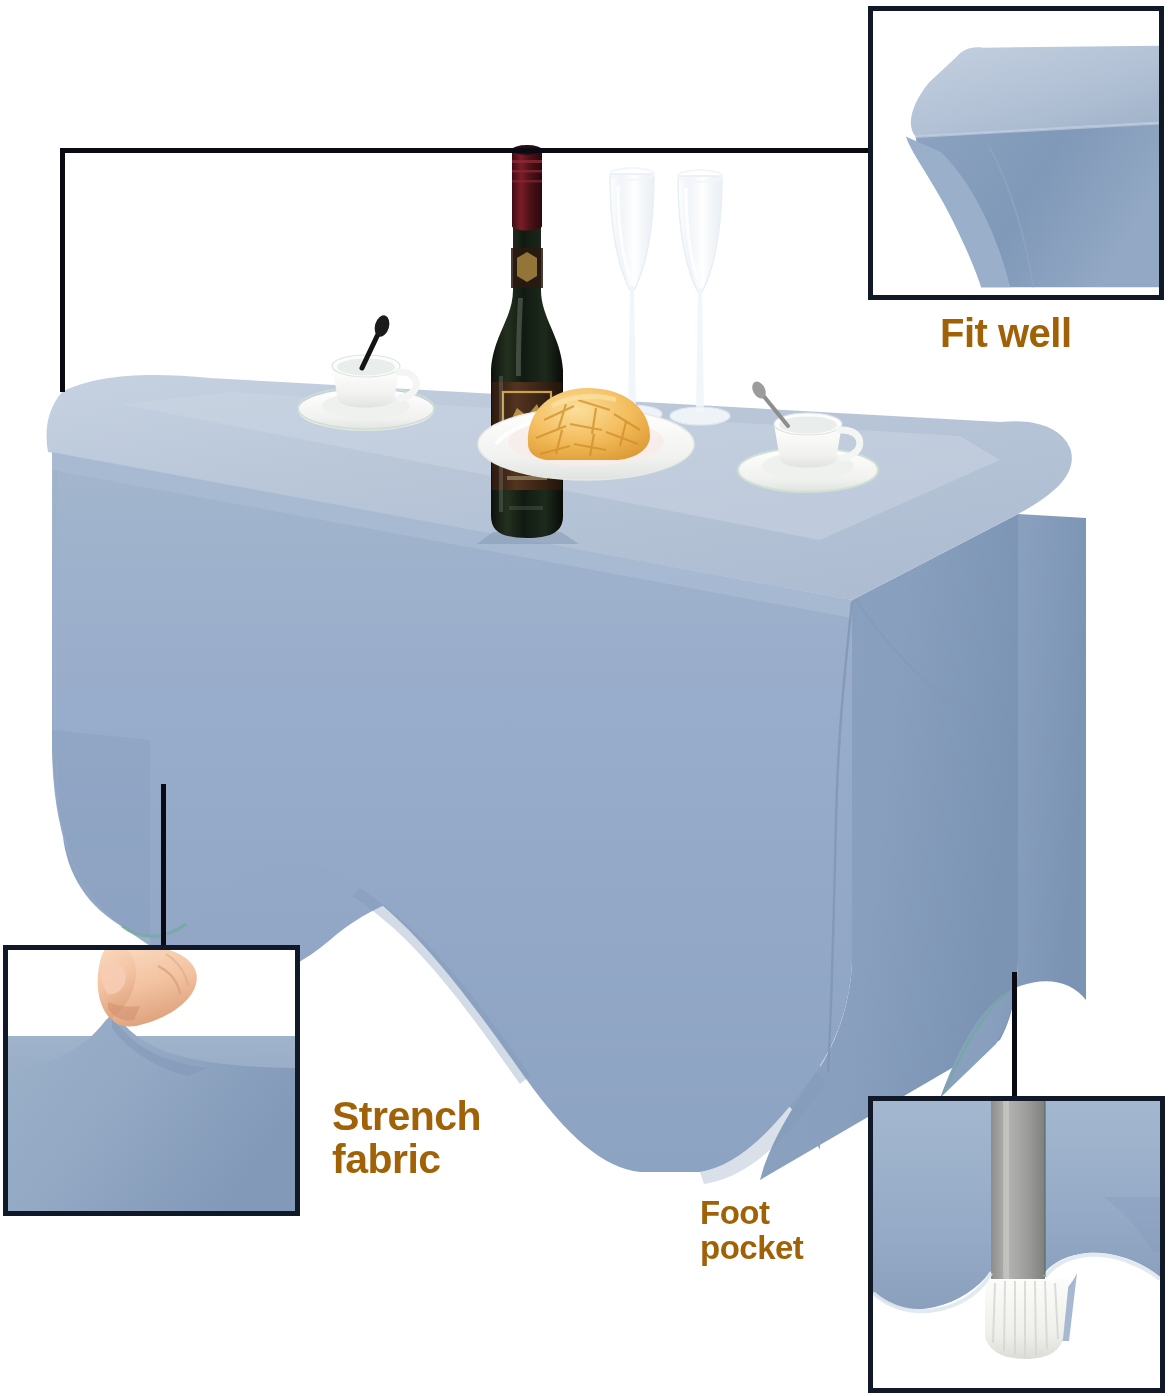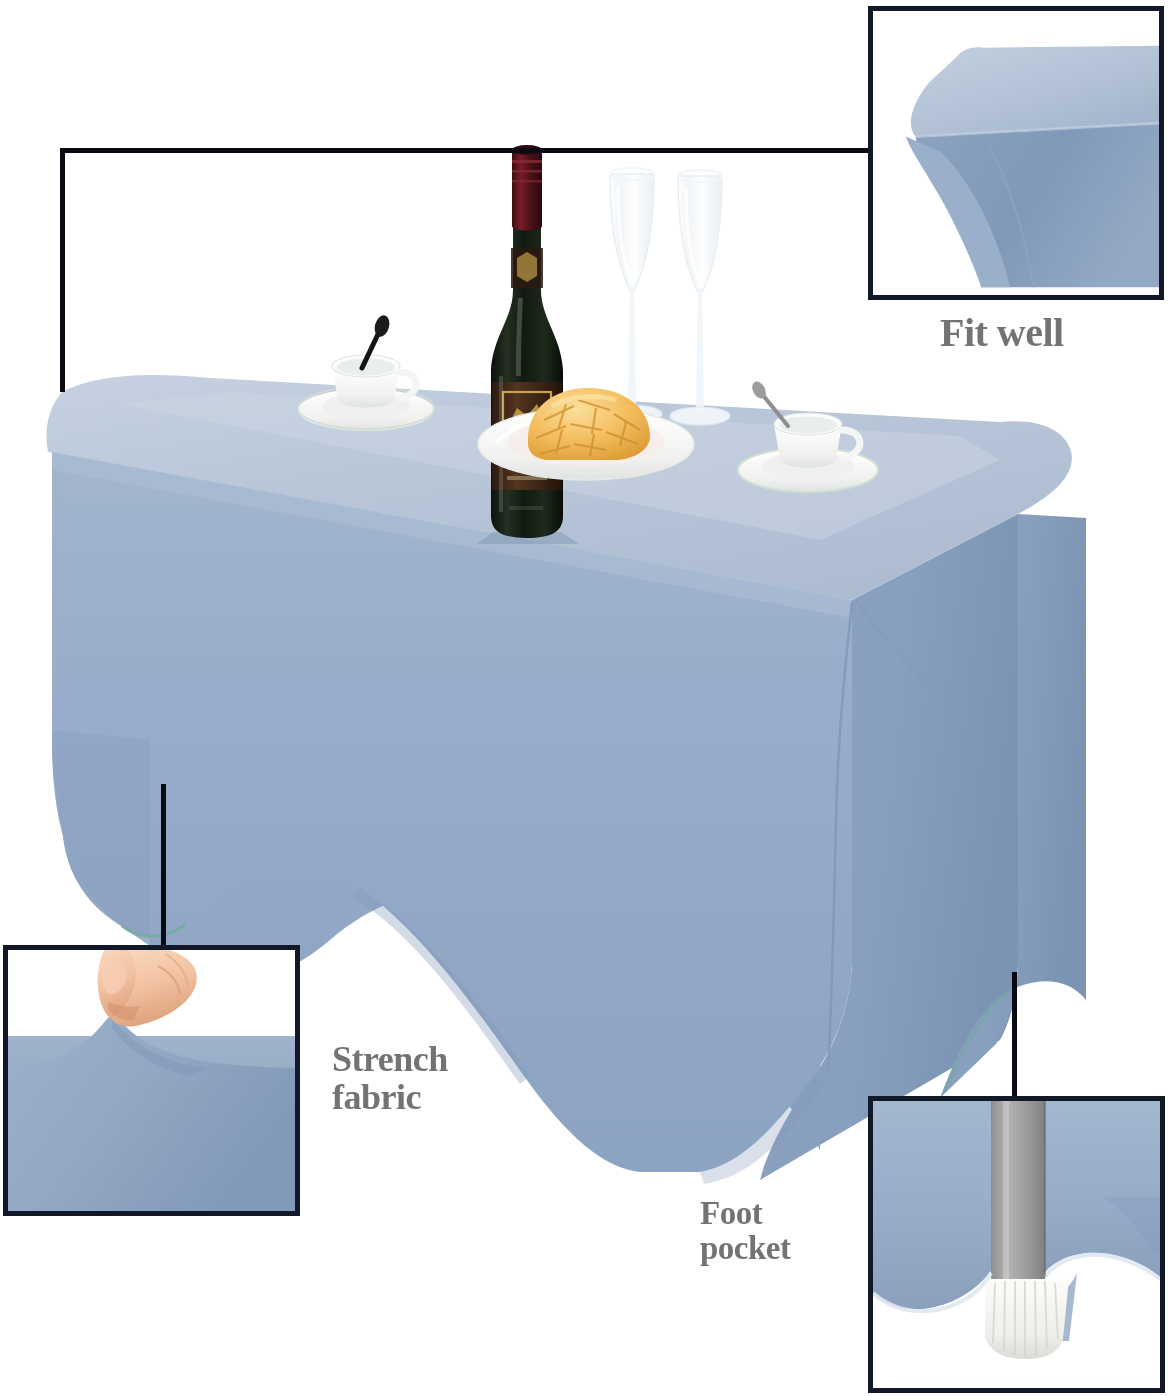--- a/index.html
+++ b/index.html
@@ -30,23 +30,23 @@
     position: absolute;
     border: 5px solid #111827;
     background: #ffffff;
     overflow: hidden;
     box-sizing: border-box;
   }
 
   
   .feature-label {
     position: absolute;
-    font-family: Liberation Serif, serif;
+    font-family: Liberation Sans, sans-serif;
     font-weight: bold;
-    color: #737373;
+    color: #a16207;
     line-height: 1.06;
     letter-spacing: -0.5px;
     white-space: pre-line;
   }
 
   
   #table-illustration {
     position: absolute;
     left: 0px;
     top: 300px;
@@ -382,21 +382,21 @@
                  C 94,62 88,44 90,24 C 92,6 96,-6 108,-6 Z" fill="url(#skinGrad)"></path>
         <path d="M 112,-6 C 152,-6 182,2 188,22 C 194,44 166,68 128,76
                  C 112,78 104,72 104,68 C 118,58 128,40 128,22 C 128,8 120,-2 112,-6 Z" fill="url(#skinGrad)"></path>
         <path d="M 150,16 C 162,22 170,32 172,44" stroke="#d8a07c" stroke-width="2.4" fill="none" opacity="0.75"></path>
         <path d="M 158,4 C 170,12 178,24 180,36" stroke="#dba884" stroke-width="2" fill="none" opacity="0.6"></path>
         <path d="M 96,14 C 106,10 116,14 118,26 C 118,38 108,46 100,44 C 94,38 92,22 96,14 Z" fill="#f7cdb4" opacity="0.85"></path>
         <path d="M 100,52 C 110,56 122,58 132,56 L 126,70 C 114,72 104,66 100,58 Z" fill="#d08f70" opacity="0.55"></path>
       </svg>
     </div>
   </div>
-  <div class="feature-label" style="left:332px; top:1040px; font-size:36px;">Strench
+  <div class="feature-label" style="left:332px; top:1095px; font-size:41px;">Strench
 fabric</div>
 
   <div class="callout-box" style="left:868px; top:1096px; width:297px; height:297px;">
     <div class="crop-art">
       <svg viewBox="0 0 287 287" preserveAspectRatio="none" aria-hidden="true">
         <defs>
           <linearGradient id="fpCloth" x1="0" y1="0" x2="0" y2="1">
             <stop offset="0%" stop-color="#a3b7cf"></stop>
             <stop offset="60%" stop-color="#96abc7"></stop>
             <stop offset="100%" stop-color="#8aa0bd"></stop>

